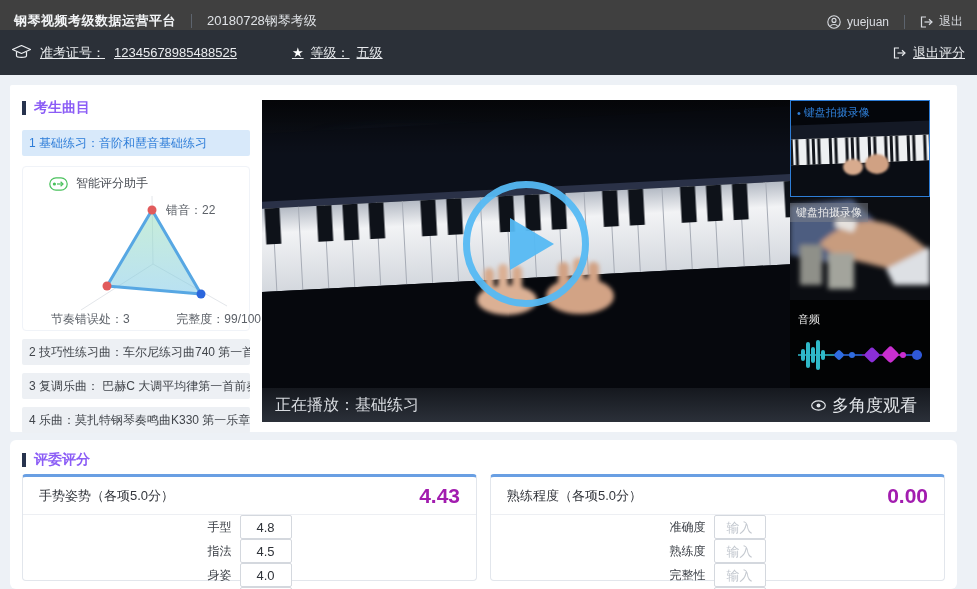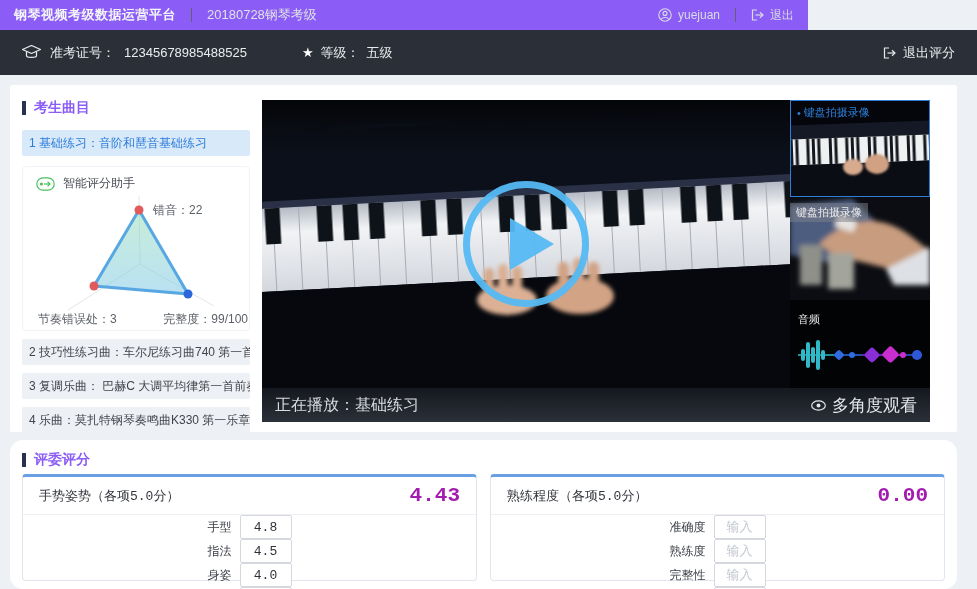--- a/index.html
+++ b/index.html
@@ -5,56 +5,56 @@
   * { margin:0; padding:0; box-sizing:border-box; }
   html,body { width:977px; height:589px; }
   body {
     position:relative; overflow:hidden;
     background:#edf1f6;
     font-family:"Liberation Sans","DejaVu Sans",sans-serif;
     -webkit-font-smoothing:antialiased;
   }
   
   .topbar {
-    position:absolute; left:0; top:0; width:808px; height:30px;
-    background:#8b5cf6; display:flex; align-items:center; justify-content:space-between;
+    position:absolute; left:0; top:0; width:977px; height:30px;
+    background:#404040; display:flex; align-items:flex-end; justify-content:space-between;
     padding:0 14px;
   }
   .topbar-left, .topbar-right { display:flex; align-items:center; }
   .app-title { font-size:13px; font-weight:bold; color:#f3f5f7; letter-spacing:.5px; }
   .v-div { width:1px; height:14px; background:#5d646e; margin:0 15px; }
   .session { font-size:13px; color:#dfe2e6; }
   .topbar-right { font-size:12px; color:#d9dce1; }
   .tb-item { display:flex; align-items:center; gap:6px; cursor:pointer; }
   
   .subbar {
     position:absolute; left:0; top:30px; width:977px; height:45px;
     background:#2b3038; display:flex; align-items:center; justify-content:space-between;
-    padding:0 22px; color:#e9ebee; font-size:13px;
+    padding:0 12px; color:#e9ebee; font-size:13px;text-decoration:underline;
   }
   .subbar-left { display:flex; align-items:center; gap:9px; }
   .level-group { display:flex; align-items:center; gap:7px; margin-left:46px; }
   .star-glyph { color:#fff; font-size:13px; }
   .exit-grading { display:flex; align-items:center; gap:7px; cursor:pointer; font-size:13px; }
   
   .main-panel {
     position:absolute; left:10px; top:85px; width:947px; height:347px;
     background:#fff; border-radius:2px;
   }
   .sec-title { display:flex; align-items:center; gap:8px; font-size:14px; font-weight:bold; color:#8b5cf6; }
   .sec-bar { width:4px; height:14px; background:#27334e; }
   
   .playlist { position:absolute; left:12px; top:14px; width:228px; }
   .track {
     height:26px; line-height:26px; font-size:12px; padding:0 7px; border-radius:2px;
     background:#edf0f4; color:#41454b; margin-top:8px;
     white-space:nowrap; overflow:hidden; cursor:pointer;
   }
   .track.active { background:#d8e9fa; color:#2c7cd8; margin-top:13px; }
-  .assistant-box { margin-top:10px; border:1px solid #f0f3f8; border-radius:4px; padding:8px 1px 2px; }
+  .assistant-box { margin-top:10px; border:1px solid #f0f3f8; border-radius:4px; padding:8px 14px 2px; }
   .assistant-head { display:flex; align-items:center; gap:8px; padding-left:12px; font-size:12px; color:#4a4e55; }
   .radar-svg { display:block; margin-top:2px; }
   
   .video-region { position:absolute; left:252px; top:15px; width:668px; height:322px; background:#000; }
   .main-video { position:absolute; left:0; top:0; width:528px; height:288px; overflow:hidden; cursor:pointer; }
   .play-btn {
     position:absolute; left:201px; top:81px; width:126px; height:126px;
     border:7px solid rgba(85,185,243,.95); border-radius:50%; cursor:pointer;
   }
   .play-tri {
@@ -70,24 +70,24 @@
   .audio-panel { position:absolute; left:0; top:200px; width:140px; height:88px; background:#020304; cursor:pointer; }
   .audio-label { position:absolute; left:8px; top:12px; font-size:11px; color:#ececec; }
   .control-bar {
     position:absolute; left:0; top:288px; width:668px; height:34px;
     background:linear-gradient(#15181e,#2b3039);
     display:flex; align-items:center; justify-content:space-between; padding:0 13px;
   }
   .now-playing { font-size:16px; color:#d8dbe0; }
   .multi-angle { display:flex; align-items:center; gap:6px; font-size:17px; color:#e3e6ea; cursor:pointer; }
   
-  .judge-panel { position:absolute; left:10px; top:440px; width:947px; height:149px; background:#fff; border-radius:13px; }
+  .judge-panel { position:absolute; left:10px; top:440px; width:947px; height:149px; background:#fff; border-radius:6px; }
   .judge-title-row { position:absolute; left:12px; top:11px; }
   .cards { position:absolute; left:12px; top:34px; width:923px; display:flex; gap:13px; }
-  .card { flex:1; height:107px; background:#fff; border:1px solid #e2e6ec; border-top:3px solid #699fe3; border-radius:4px;font-family:Liberation Mono, monospace; }
+  .card { flex:1; height:107px; background:#fff; border:1px solid #e2e6ec; border-top:3px solid #699fe3; border-radius:4px; }
   .card-head { height:38px; display:flex; align-items:center; justify-content:space-between; padding:0 16px; border-bottom:1px solid #edeff3; }
   .card-title { font-size:13px; color:#33363c; }
   .card-total { font-size:21px; font-weight:bold; color:#a21caf; }
   .fields { display:flex; align-items:center; justify-content:space-between; padding:0 16px; height:64px;flex-direction:column; }
   .field { display:flex; align-items:center; gap:8px; }
   .field-label { font-size:12px; color:#3c4047; white-space:nowrap; }
   .score-input {
     width:52px; height:24px; border:1px solid #d4d8de; border-radius:2px;
     text-align:center; font-size:13px; color:#2e3238; font-family:inherit; background:#fff;
   }

